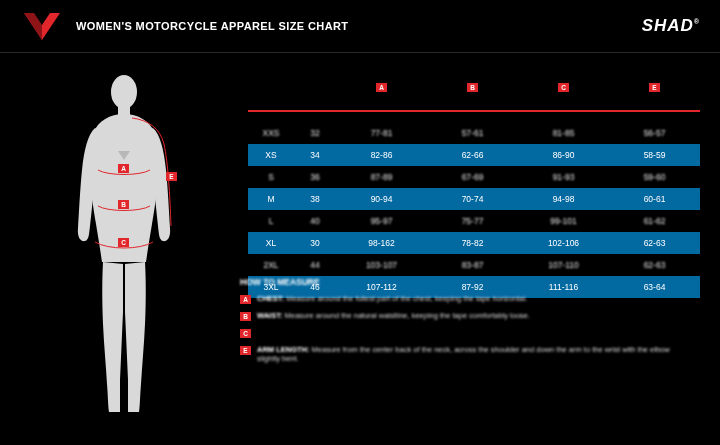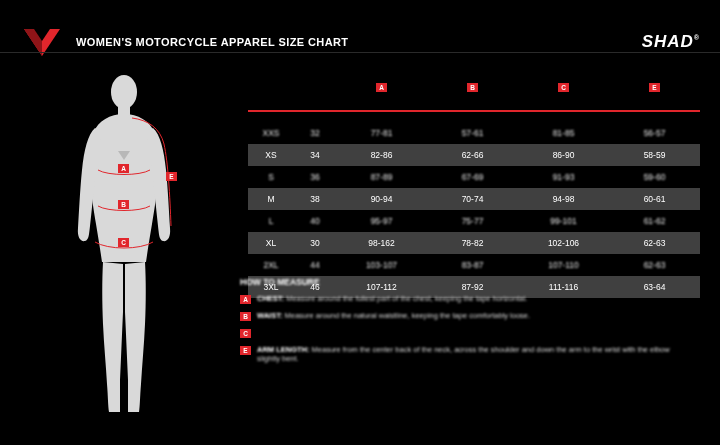--- a/index.html
+++ b/index.html
@@ -13,21 +13,21 @@
   .page {
     position: relative;
     width: 720px; height: 445px;
     background: #000;
     color: #fff;
   }
 
   
   .header {
     position: absolute;
-    left: 0; top: 16px;
+    left: 0; top: 0;
     width: 720px; height: 52px;
     display: flex;
     align-items: center;
   }
   .logo-mark {
     margin-left: 22px;
     width: 40px; height: 30px;
     position: relative;
   }
   .logo-mark svg { display: block; }
@@ -106,21 +106,21 @@
     background: #e1262c;
     color: #fff;
     font-size: 6.5px;
     line-height: 9px;
     font-weight: bold;
     text-align: center;
   }
   .hdr-badge.empty { background: transparent; }
   thead tr.head-labels th { filter: blur(0.55px); }
 
-  tbody tr.alt td { background: #404040; }
+  tbody tr.alt td { background: #0369a1; }
   tbody tr.blurred td { filter: blur(1.1px); opacity: .92; }
 
   .rule-row td {
     height: 1px; padding: 0;
   }
   .red-rule {
     height: 2px;
     background: #e1262c;
   }
 

